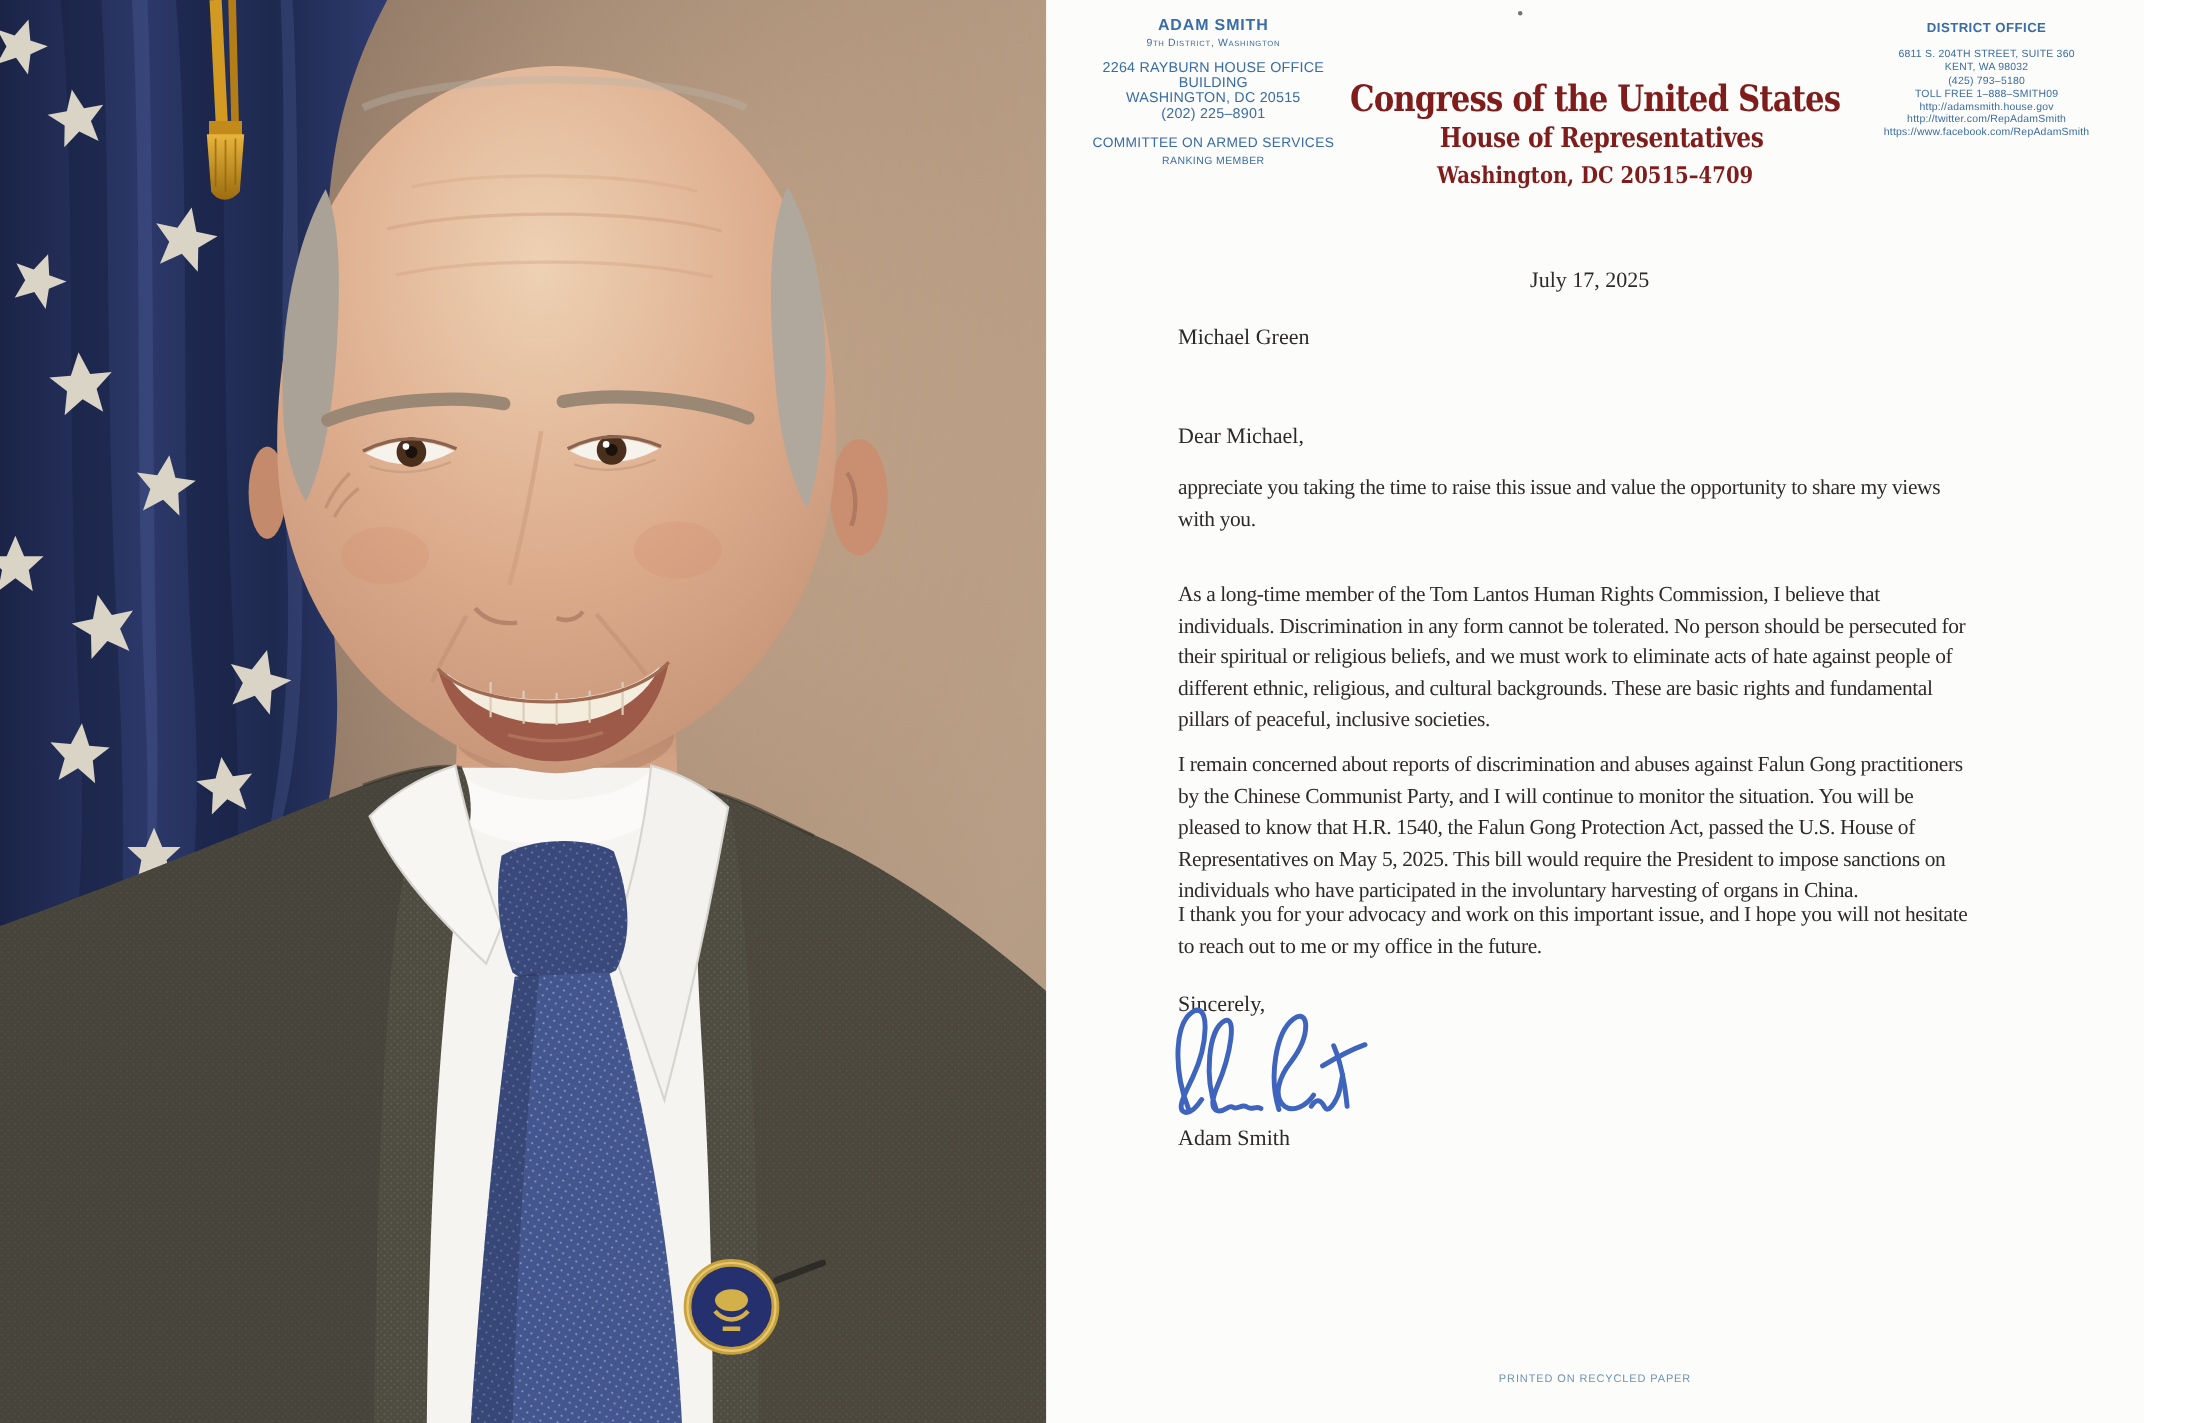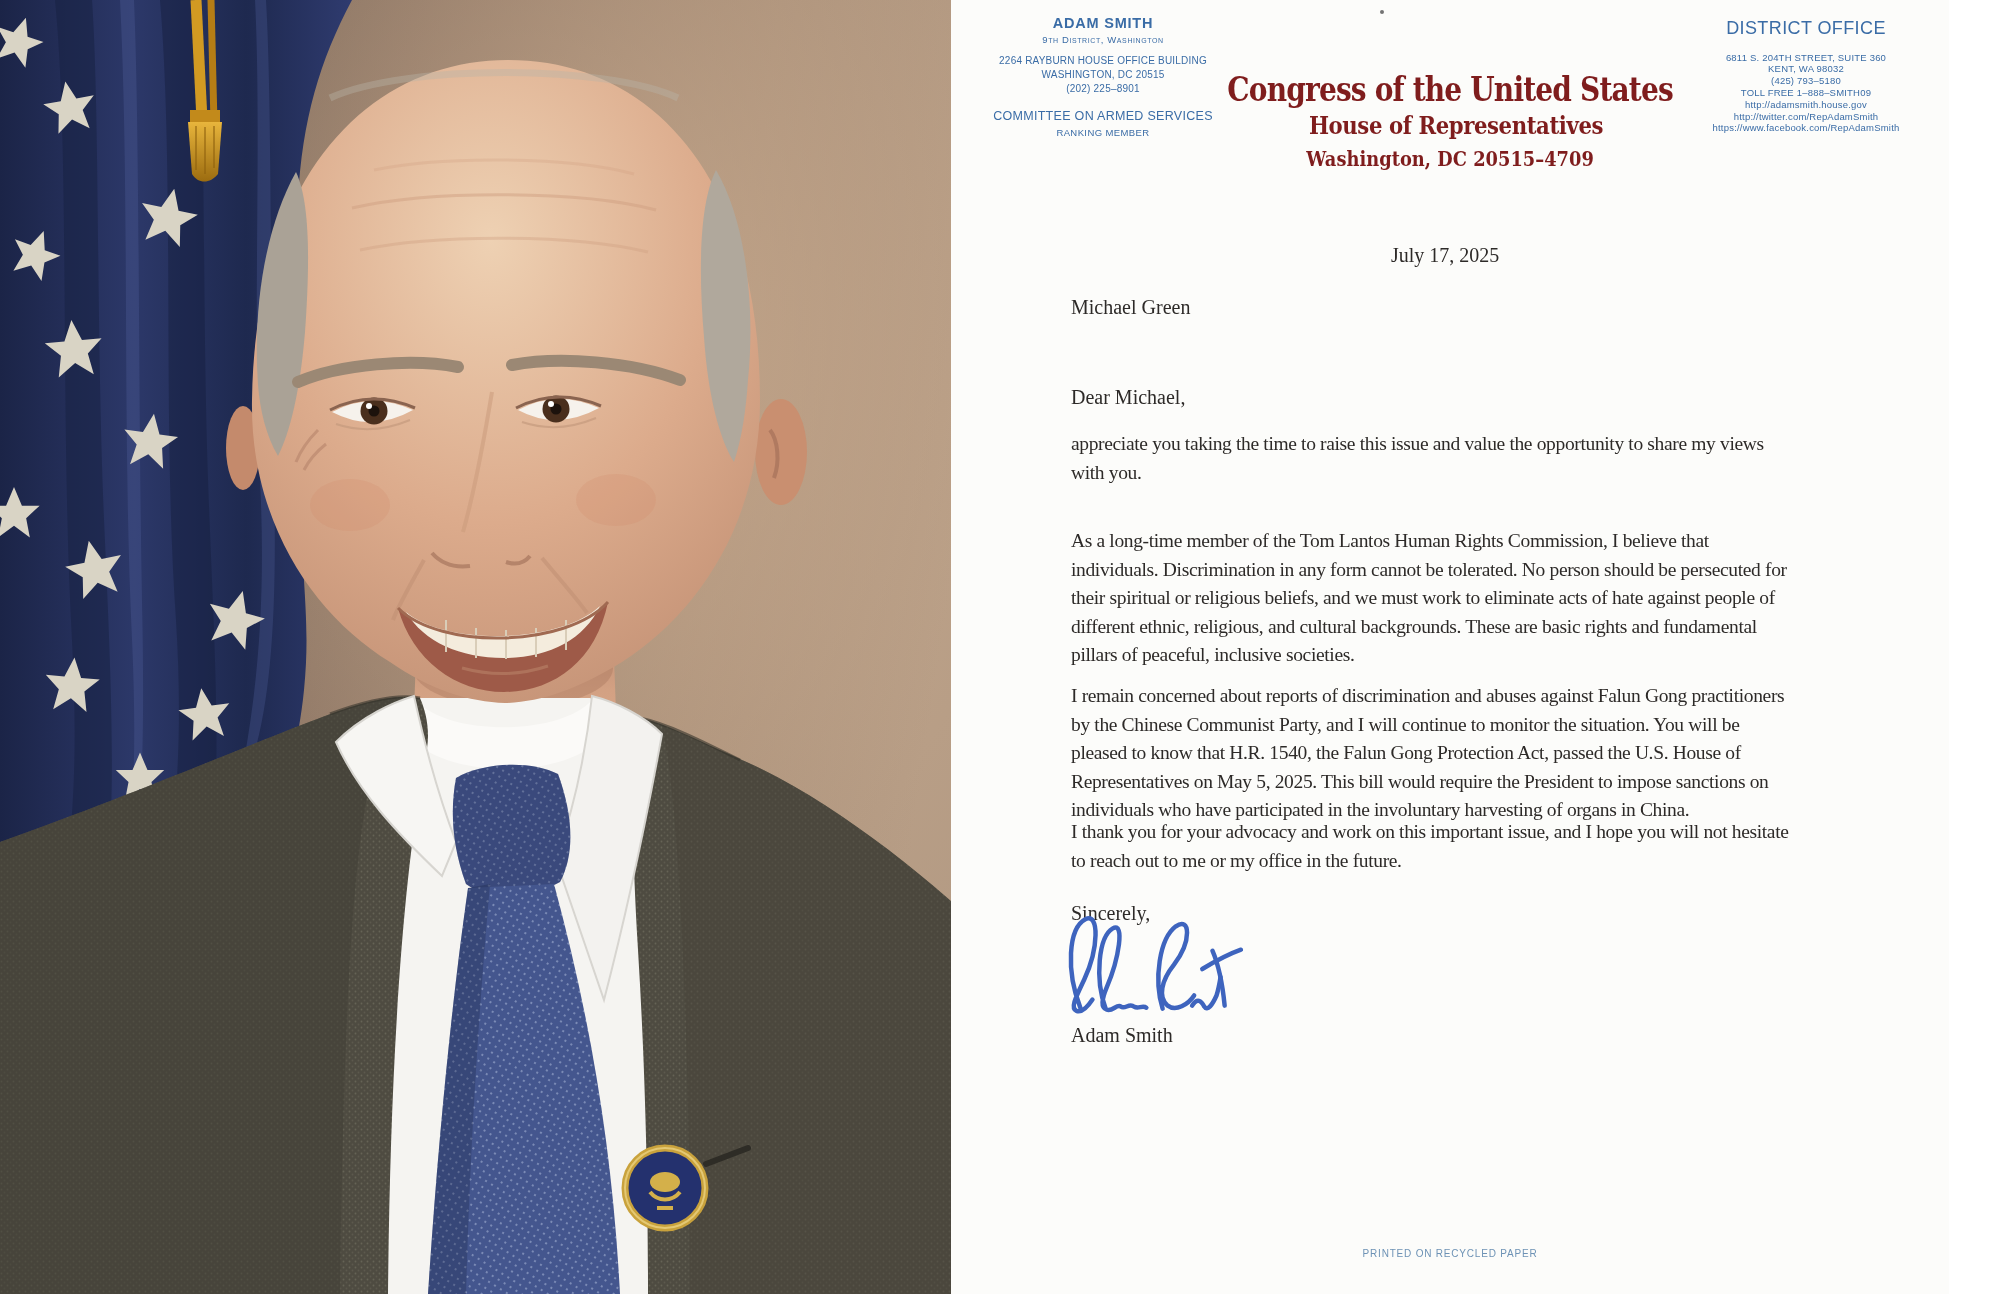--- a/index.html
+++ b/index.html
@@ -8,26 +8,26 @@
   
   .photo{position:absolute;left:0;top:0;width:1002px;height:1294px;overflow:hidden;}
   .photo svg{display:block;width:100%;height:100%;}
   
   .letter{position:absolute;left:951px;top:0;width:998px;height:1294px;background:#fcfcfa;}
   .letter *{box-sizing:border-box;}
   .lh-blue{color:#3a6ca6;}
   .lh-left{position:absolute;left:22px;top:14px;width:260px;text-align:center;line-height:1.25;}
   .lh-left .name{font-size:14.5px;font-weight:bold;letter-spacing:.8px;}
   .lh-left .district{font-size:9.5px;font-variant:small-caps;letter-spacing:.6px;margin-top:2px;}
-  .lh-left .addr{font-size:10px;letter-spacing:.2px;line-height:14px;}
+  .lh-left .addr{font-size:13px;letter-spacing:.2px;line-height:14px;}
   .lh-left .addr-wrap{margin-top:8px;}
   .lh-left .committee{font-size:12.5px;margin-top:13px;letter-spacing:.3px;}
   .lh-left .role{font-size:9.5px;margin-top:2px;letter-spacing:.4px;}
   .lh-right{position:absolute;left:715px;top:18px;width:280px;text-align:center;line-height:1.2;}
-  .lh-right .title{font-size:18px;letter-spacing:.4px;}
+  .lh-right .title{font-size:12px;letter-spacing:.4px;font-weight:bold;}
   .lh-right .lines{margin-top:12px;font-size:9.5px;line-height:11.8px;letter-spacing:.2px;}
   .lh-center{position:absolute;left:0;width:100%;text-align:center;
              font-family:"DejaVu Serif", serif;font-weight:bold;color:#7f1d1d;}
   .condensed{display:inline-block;transform:scaleX(.85);transform-origin:center;}
   .congress{top:70px;font-size:33px;letter-spacing:-1px;}
   .house{top:111px;font-size:25px;letter-spacing:-.5px;padding-left:12px;}
   .dcline{top:146px;font-size:21px;letter-spacing:0;}
   .serif{font-family:"Liberation Serif", serif;color:#2d2a28;}
   .date{position:absolute;left:440px;top:244px;font-size:20px;}
   .recipient{position:absolute;left:120px;top:296px;font-size:20px;}

